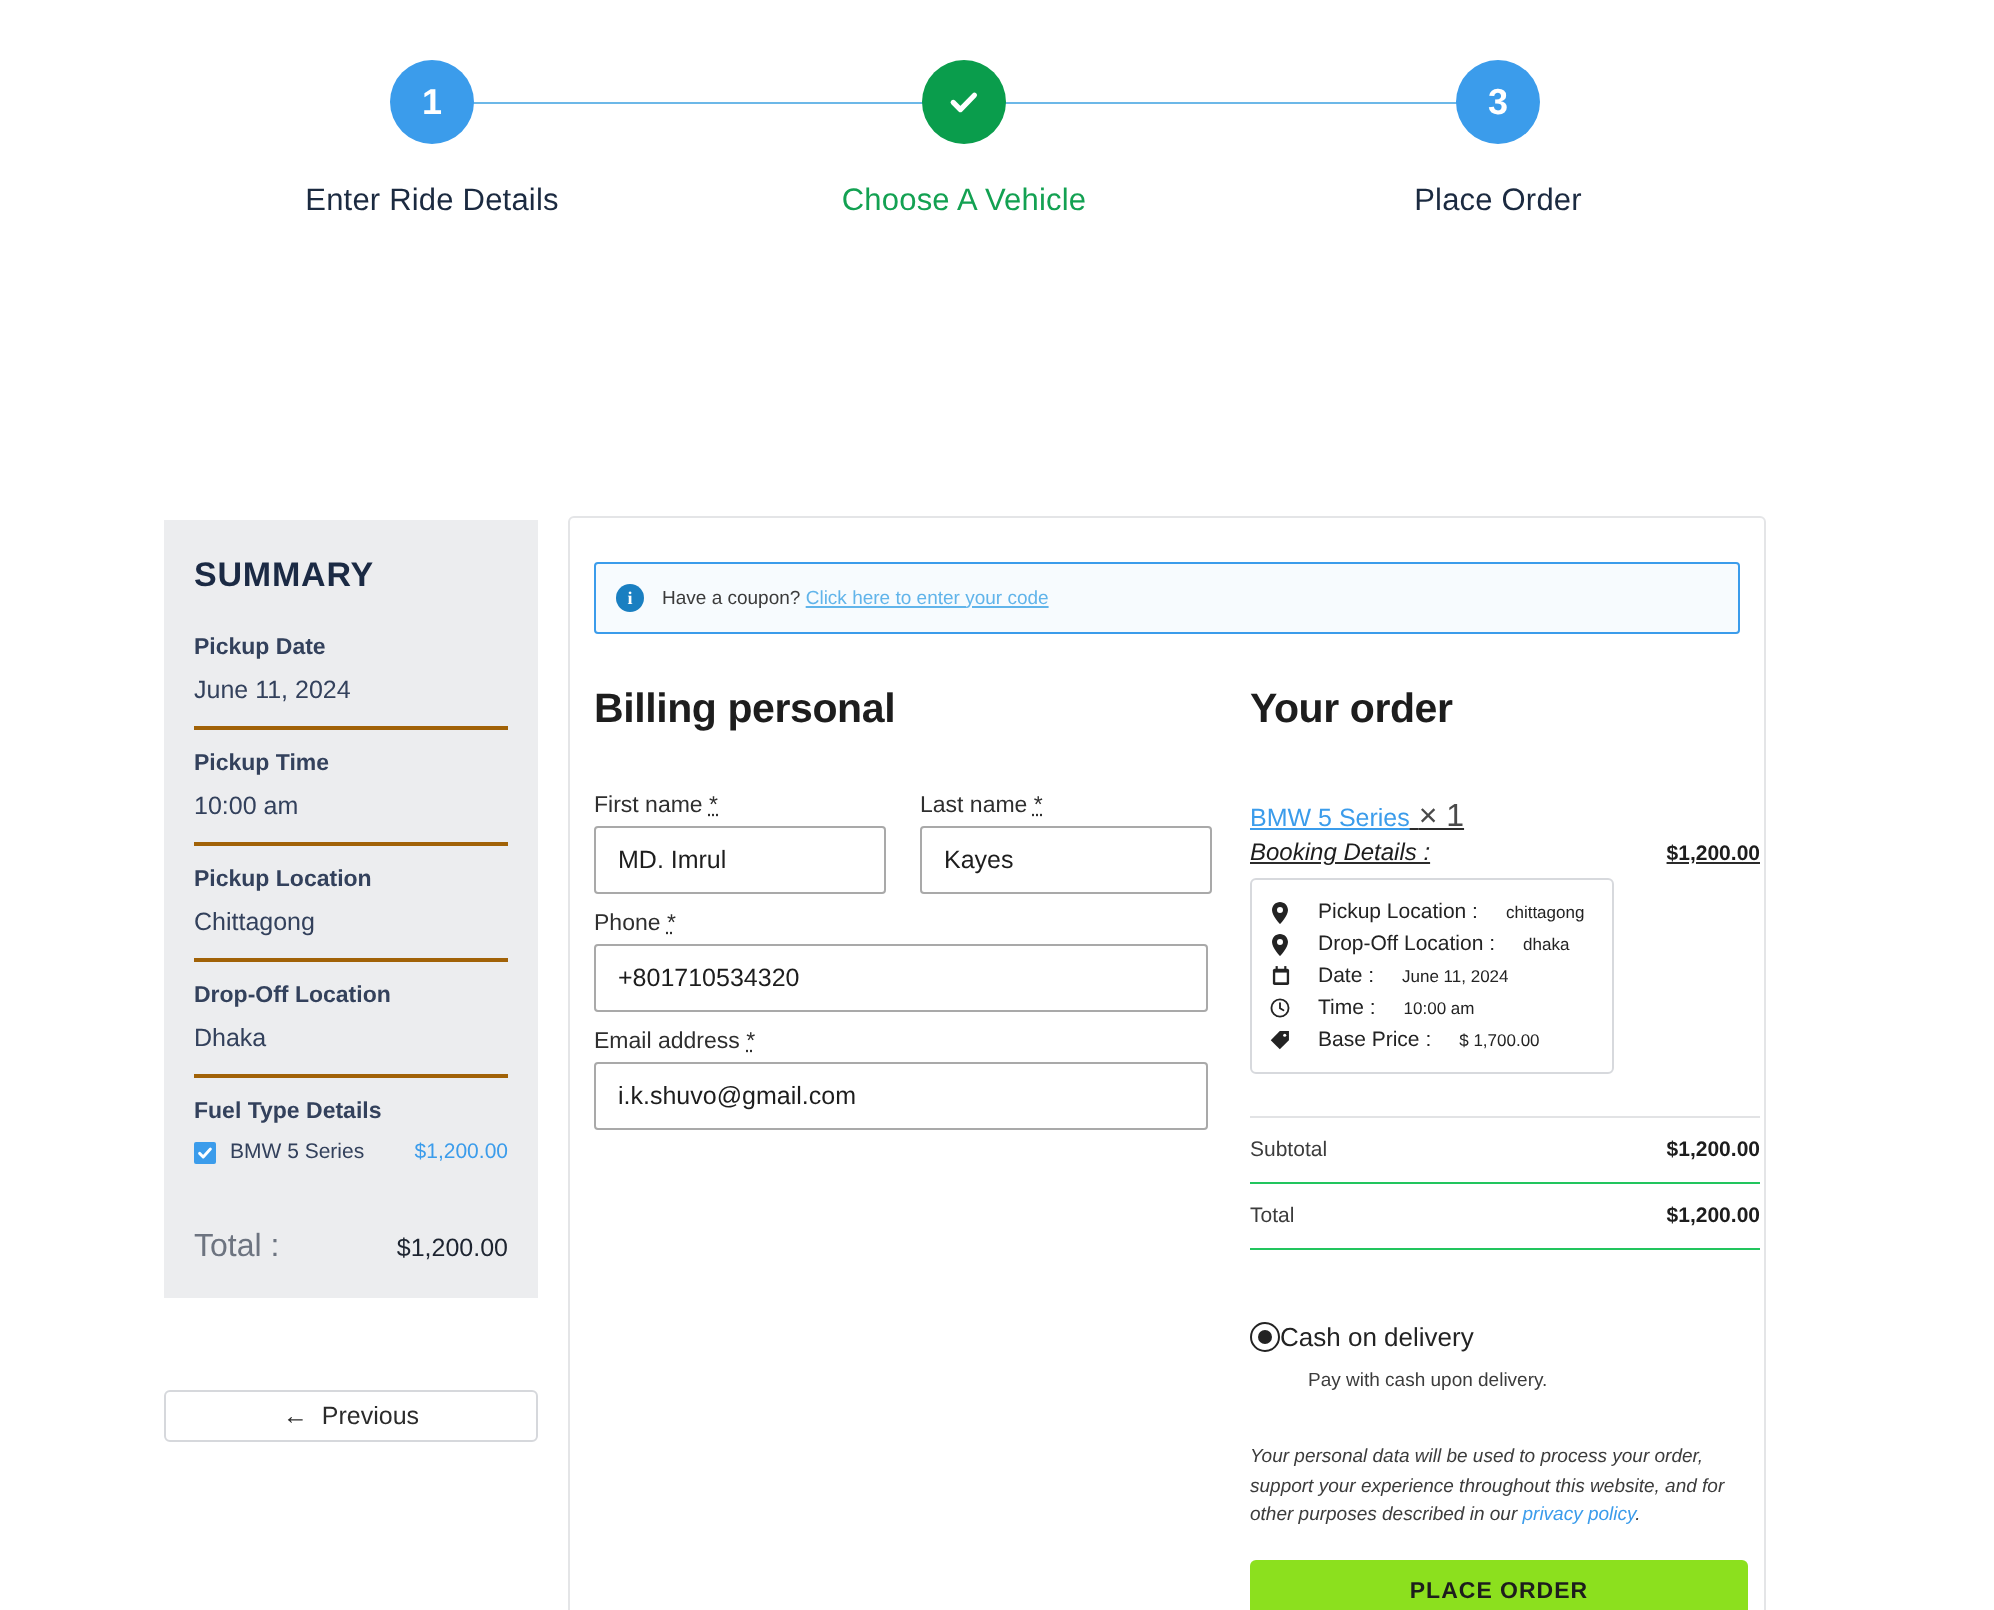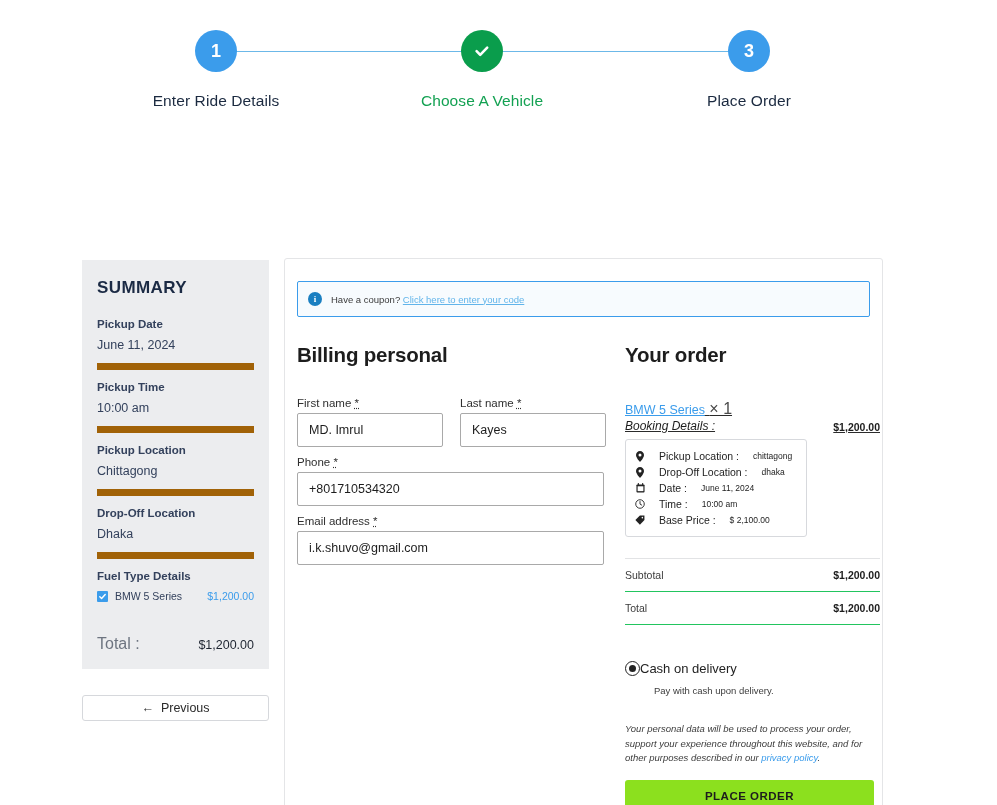--- a/index.html
+++ b/index.html
@@ -75,21 +75,21 @@
   }
   .summary-title {
     font-size: 17px;
     font-weight: 700;
     color: #1b2a44;
     letter-spacing: .4px;
     margin-bottom: 20px;
   }
   .summary-block { padding-bottom: 11px; }
   .summary-block + .summary-block {
-    border-top: 7px solid #a16207;
+    border-top: 2px solid #a16207;
     padding-top: 11px;
   }
   .summary-key {
     font-size: 11.5px;
     font-weight: 700;
     color: #33415c;
     margin-bottom: 8px;
   }
   .summary-val {
     font-size: 12.5px;
@@ -478,21 +478,21 @@
             <span class="b-val">10:00 am</span>
           </div>
           <div class="b-row">
             <span class="b-ic">
               <svg width="10" height="10" viewBox="0 0 11 11">
                   <path d="M0.4 5.6 5.4 0.6h5v5l-5 5z" fill="#232323"></path>
                   <circle cx="8.1" cy="2.9" r="0.85" fill="#ffffff"></circle>
                 </svg>
             </span>
             <span class="b-key">Base Price :</span>
-            <span class="b-val">$  2,100.00</span>
+            <span class="b-val">$  1,700.00</span>
           </div>
         </div>
 
         <div class="tot-sep"></div>
         <div class="tot-row">
           <span class="tot-label">Subtotal</span>
           <span class="tot-val">$1,200.00</span>
         </div>
         <div class="tot-row">
           <span class="tot-label">Total</span>

